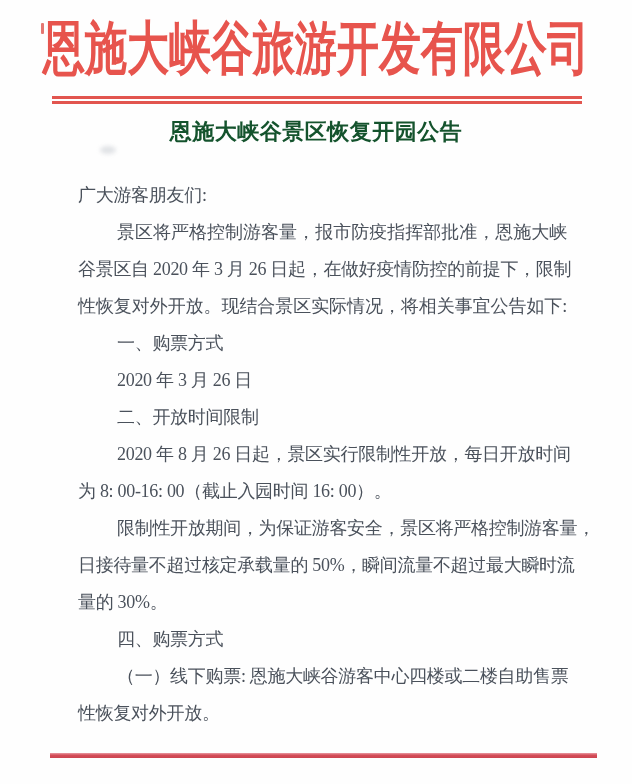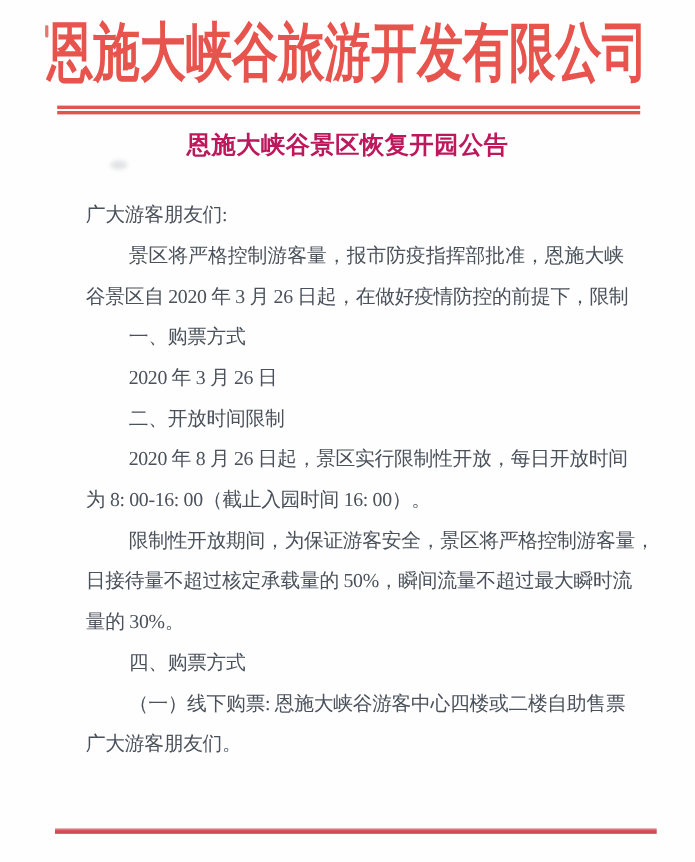--- a/index.html
+++ b/index.html
@@ -31,21 +31,21 @@
     background: linear-gradient(to bottom,
       #e2554f 0%, #e2554f 33%,
       #ffffff 33%, #ffffff 60%,
       #e2554f 60%, #e2554f 100%);
   }
 
   .doc-title {
     position: absolute; top: 117px; left: 0; right: 0;
     text-align: center;
     font-size: 22px; font-weight: 700;
-    color: #be185d;
+    color: #14532d;
     letter-spacing: 0.5px;
     white-space: nowrap;
   }
 
   .body-text {
     position: absolute; top: 177px; left: 78px; width: 489px;
     font-size: 18px;
     line-height: 37px;
     color: #4a515b;
     letter-spacing: -0.3px;
@@ -84,28 +84,29 @@
   <div class="rule-double"></div>
 
   <div class="smudge"></div>
 
   <div class="doc-title">恩施大峡谷景区恢复开园公告</div>
 
   <div class="body-text">
     <div class="bline">广大游客朋友们:</div>
     <div class="bline ind just">景区将严格控制游客量，报市防疫指挥部批准，恩施大峡</div>
     <div class="bline just">谷景区自 2020 年 3 月 26 日起，在做好疫情防控的前提下，限制</div>
+    <div class="bline just">性恢复对外开放。现结合景区实际情况，将相关事宜公告如下:</div>
     <div class="bline ind">一、购票方式</div>
     <div class="bline ind">2020 年 3 月 26 日</div>
     <div class="bline ind">二、开放时间限制</div>
     <div class="bline ind just">2020 年 8 月 26 日起，景区实行限制性开放，每日开放时间</div>
     <div class="bline">为 8: 00-16: 00（截止入园时间 16: 00）。</div>
     <div class="bline ind just">限制性开放期间，为保证游客安全，景区将严格控制游客量，</div>
     <div class="bline just">日接待量不超过核定承载量的 50%，瞬间流量不超过最大瞬时流</div>
     <div class="bline">量的 30%。</div>
     <div class="bline ind">四、购票方式</div>
     <div class="bline ind just">（一）线下购票: 恩施大峡谷游客中心四楼或二楼自助售票</div>
-    <div class="bline">广大游客朋友们。</div>
+    <div class="bline">性恢复对外开放。</div>
   </div>
 
   <div class="rule-footer"></div>
 
 </div>
 
 </body></html>

